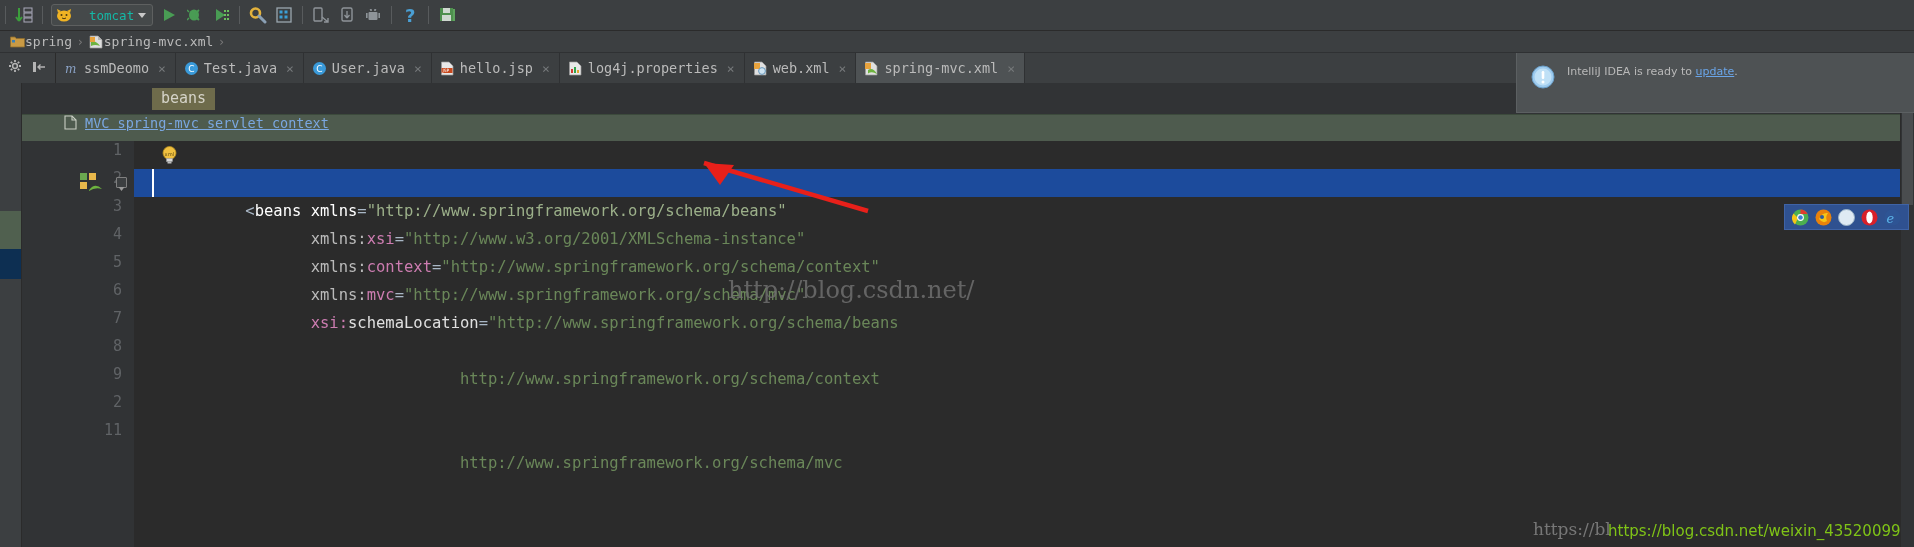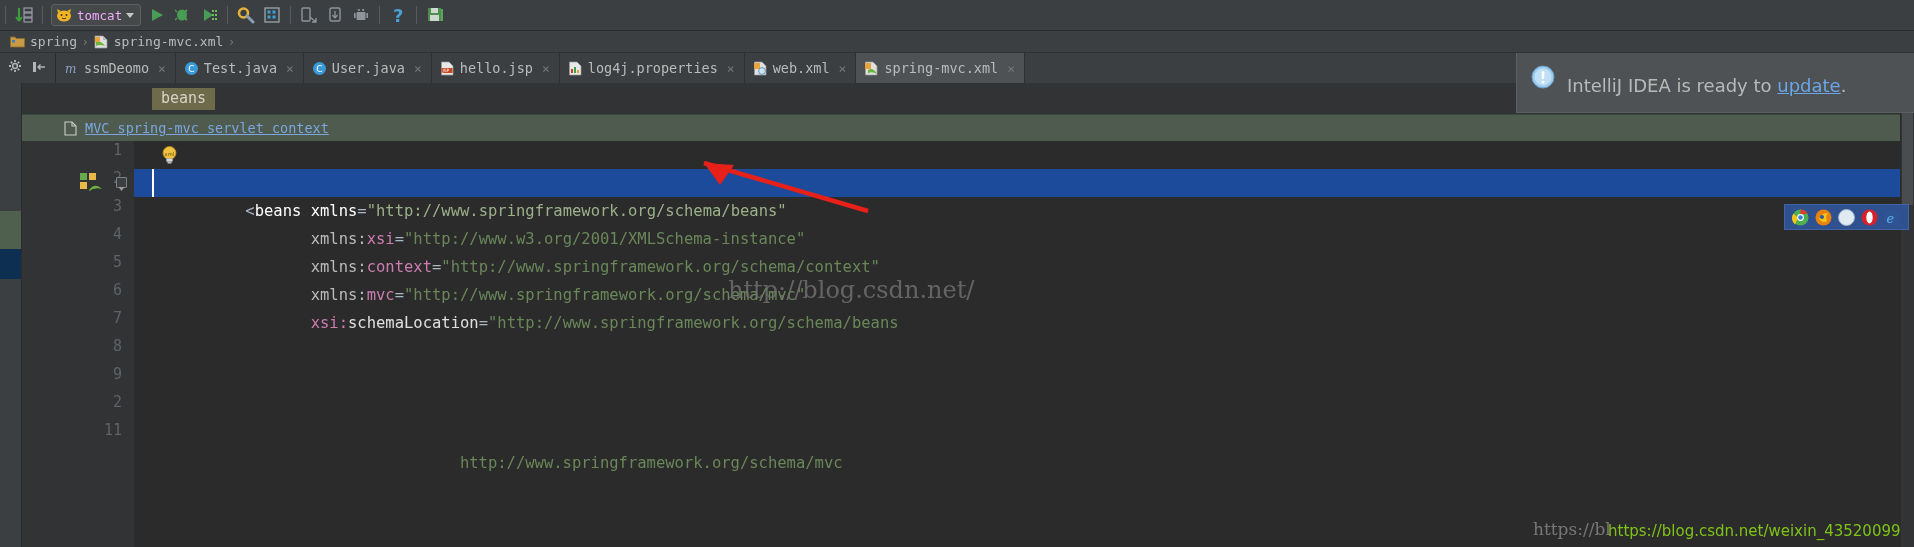--- a/index.html
+++ b/index.html
@@ -21,30 +21,30 @@
   .tb-btn {
     width: 26px; height: 24px; display: flex; align-items: center;
     justify-content: center; position: relative;
   }
   .tb-btn svg { display: block; }
   .runcfg {
     display: flex; align-items: center; height: 22px;
     border: 1px solid #5e6060; border-radius: 3px; background: #45494a;
     padding: 0 6px 0 3px; margin: 0 3px; gap: 4px;
   }
-  .runcfg-label { color: #f0abfc; font-size: 12.5px; font-family: "DejaVu Sans Mono", monospace; }
+  .runcfg-label { color: #14b8a6; font-size: 12.5px; font-family: "DejaVu Sans Mono", monospace; margin-left: 12px; }
   .caret-d { width: 0; height: 0; border-left: 4px solid transparent; border-right: 4px solid transparent; border-top: 5px solid #c8c8c8; }
 
   
   .navbar {
     position: absolute; left: 0; top: 31px; width: 1914px; height: 22px;
     background: #3c3f41; display: flex; align-items: center;
     padding-left: 4px; gap: 0; border-bottom: 1px solid #2f3133;
   }
-  .nb-item { display: flex; align-items: center; gap: 5px; padding: 0 6px; height: 20px; }
+  .nb-item { display: flex; align-items: center; padding: 0 6px; height: 20px; }
   .nb-label { color: #bbbbbb; font-size: 13px; font-family: "DejaVu Sans Mono", monospace; }
   .nb-chev { color: #7a7a7a; font-size: 12px; }
 
   
   .tabbar {
     position: absolute; left: 0; top: 53px; width: 1914px; height: 30px;
     background: #3c3f41; display: flex; align-items: stretch;
   }
   .tabtools {
     width: 56px; display: flex; align-items: center; justify-content: space-around;
@@ -70,21 +70,21 @@
   .leftstrip .bluemark { position: absolute; left: 0; top: 166px; width: 21px; height: 30px; background: #0d2f52; }
 
   
   .editor-wrap { position: absolute; left: 22px; top: 83px; width: 1892px; height: 464px; background: #0f172a; }
   .crumbbar { height: 31px; background: #313335; display: flex; align-items: center; padding-left: 130px; }
   .crumb-beans {
     background: #6e6b4b; color: #d5d3c8; padding: 3px 9px 4px 9px;
     font-family: "DejaVu Sans Mono", monospace; font-size: 15px; line-height: 1;
   }
   .infobar {
-    height: 27px; background: #4e5b4e; display: flex; align-items: center;
+    height: 27px; background: #4e5b4e; display: flex; align-items: flex-start;
     gap: 0; padding-left: 42px; font-family: "DejaVu Sans Mono", monospace; font-size: 13.5px;
     border-top: 1px solid #3c4a3c;
   }
   .infobar .ib-icon { margin-right: 8px; display: flex; }
   .ib-link { color: #7aa7e0; text-decoration: underline; }
   .ib-rest { color: #d9d9d4; }
 
   .codearea { position: relative; height: 406px; background: #2b2b2b; overflow: hidden; }
   .gutter {
     position: absolute; left: 0; top: 0; width: 112px; height: 100%;
@@ -120,21 +120,21 @@
   
   .run-gutter { position: absolute; left: 56px; width: 26px; height: 24px; }
 
   
   .notify {
     position: absolute; right: 0; top: 53px; width: 398px; height: 60px;
     background: #4e5254; border-left: 1px solid #5c6062; border-bottom: 1px solid #5c6062;
     display: flex; align-items: flex-start; padding: 10px 12px 0 14px; gap: 12px;
   }
   .notify-title { color: #d4cfc2; font-size: 15.5px; font-weight: bold; font-family: "DejaVu Sans", sans-serif; letter-spacing: .1px; }
-  .notify-body { color: #b9b9b9; font-size: 18px; margin-top: 12px; font-family: "DejaVu Sans", sans-serif; }
+  .notify-body { color: #b9b9b9; font-size: 11px; margin-top: 2px; font-family: "DejaVu Sans", sans-serif; }
   .notify-link { color: #6aa5e8; text-decoration: underline; }
 
   
   .browserbar {
     position: absolute; right: 5px; top: 204px; height: 26px;
     background: #2f5190; border: 1px solid #3f63a5;
     display: flex; align-items: center; gap: 6px; padding: 0 7px;
   }
   .bicon { width: 17px; height: 17px; border-radius: 50%; }
 
@@ -492,20 +492,23 @@
         </div>
 
         <div class="cl" style="top:112px; left:18px">
           <span>       </span><span class="tok-attr">xmlns:</span><span class="tok-ns">mvc</span><span class="tok-punct">=</span><span class="tok-str">"http://www.springframework.org/schema/mvc"</span>
         </div>
 
         <div class="cl" style="top:140px; left:18px">
           <span>       </span><span class="tok-ns">xsi:</span><span class="tok-attr" style="color:#e0e0e0">schemaLocation</span><span class="tok-punct">=</span><span class="tok-str">"http://www.springframework.org/schema/beans</span>
         </div>
 
+        <div class="cl" style="top:196px; left:18px">
+          <span class="tok-str">                       http://www.springframework.org/schema/context</span>
+        </div>
         <div class="cl" style="top:252px; left:18px"></div>
         <div class="cl" style="top:280px; left:18px">
           <span class="tok-str">                       http://www.springframework.org/schema/mvc</span>
         </div>
       </div>
     </div>
   </div>
 
   <div class="rightgutter">
     <div class="scroll-thumb"></div>

